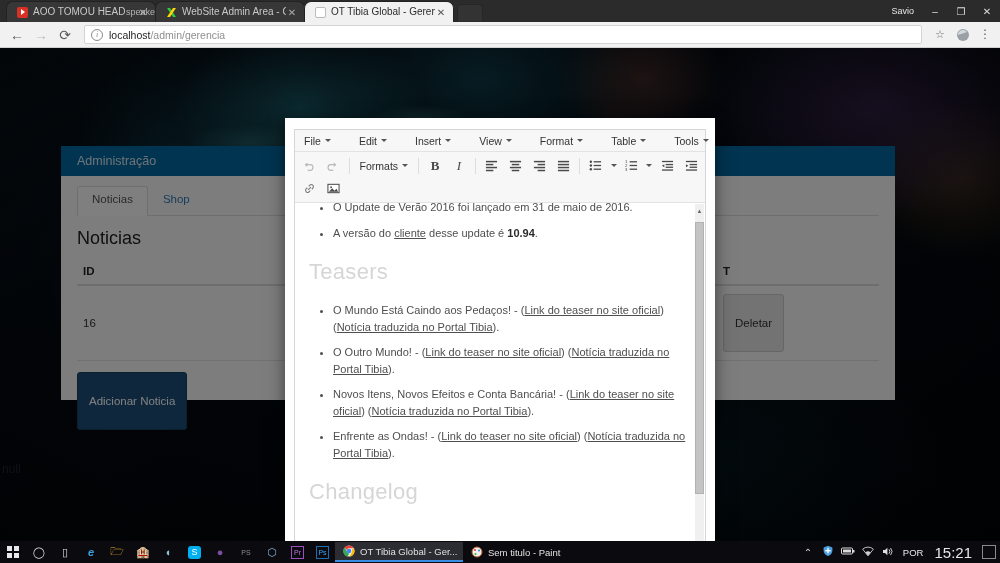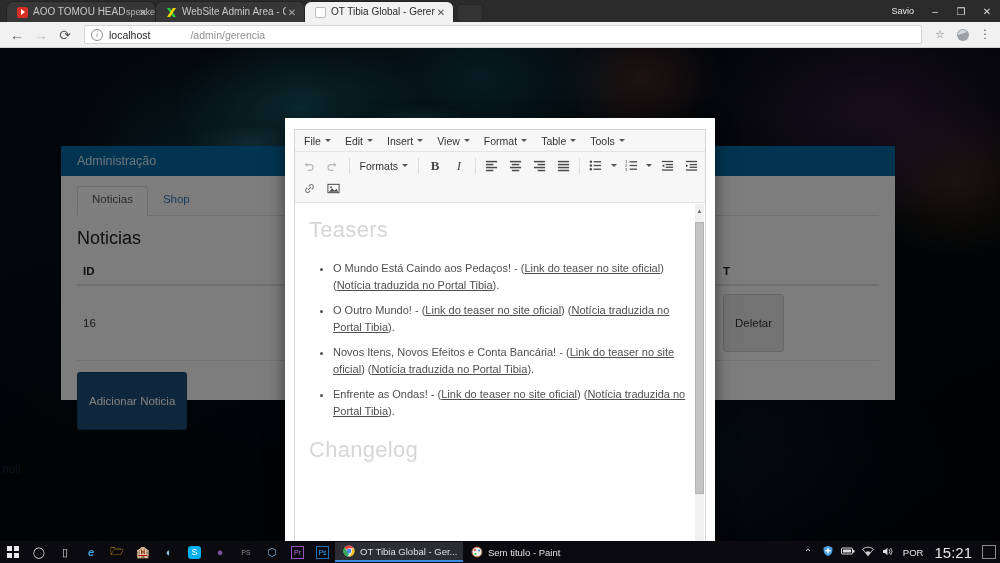--- a/index.html
+++ b/index.html
@@ -56,21 +56,21 @@
   .nav-btn { width: 22px; height: 22px; display: flex; align-items: center; justify-content: center; font-size: 14px; color: #5a5a5a; border-radius: 2px; }
   .nav-btn.dis { color: #bdbdbd; }
   .omnibox {
     flex: 1 1 auto; height: 19px; margin: 0 6px; background: #fff;
     border: 1px solid #d4d4d4; border-radius: 2px;
     display: flex; align-items: center; padding: 0 6px; font-size: 10.5px;
   }
   .omni-info { width: 12px; height: 12px; border: 1px solid #8b8b8b; border-radius: 50%;
       color: #8b8b8b; font-size: 8px; line-height: 10px; text-align: center; margin-right: 6px; font-style: italic; font-family: "Liberation Serif", serif;}
   .url-host { color: #1f1f1f; }
-  .url-path { color: #8f8f8f; padding-left: 40px; }
+  .url-path { color: #8f8f8f; }
   .star-btn { width: 20px; text-align: center; font-size: 11px; color: #777; }
   .ext-ico { width: 22px; display: flex; justify-content: center; }
   .menu-btn { width: 18px; text-align: center; color: #5a5a5a; font-size: 12px; letter-spacing: 0; line-height: 9px; }
 
   
   .viewport { position: relative; width: 1000px; height: 493px; overflow: hidden; background: #050b12; }
   .bg-art { position: absolute; inset: 0;
     background:
       radial-gradient(ellipse 180px 120px at 300px 60px, rgba(35,140,155,.55), transparent 70%),
       radial-gradient(ellipse 220px 150px at 480px 30px, rgba(22,110,130,.45), transparent 70%),
@@ -114,21 +114,21 @@
 
   
   .modal { position: absolute; left: 285px; top: 70px; width: 430px; height: 473px; background: #fff; box-shadow: 0 5px 16px rgba(0,0,0,.5); }
   .modal-header { height: 44px; border-bottom: 1px solid #e5e5e5; display: flex; align-items: center; padding: 0 18px; position: relative; }
   .modal-title { font-size: 17px; color: #333; font-weight: 400; letter-spacing: -.2px; }
   .modal-close { position: absolute; right: 14px; top: 10px; font-size: 16px; color: #bdbdbd; line-height: 16px; }
   .modal-body { padding: 11px 9px 0 9px; }
 
   
   .mce { border: 1px solid #d6d6d6; width: 412px; background: #fff; }
-  .mce-menubar { display: flex; align-items: center; gap: 0; background: #f7f7f7; border-bottom: 1px solid #e3e3e3; height: 22px; padding: 0 2px; }
+  .mce-menubar { display: flex; align-items: center; gap: 14px; background: #f7f7f7; border-bottom: 1px solid #e3e3e3; height: 22px; padding: 0 2px; }
   .mce-menuitem { font-size: 10.5px; color: #333; padding: 2px 7px; display: flex; align-items: center; gap: 4px; }
   .caret { width: 0; height: 0; border-left: 3px solid transparent; border-right: 3px solid transparent; border-top: 3.5px solid #555; display: inline-block; }
   .mce-toolbar { background: #f7f7f7; border-bottom: 1px solid #e3e3e3; padding: 2px 2px; }
   .mce-row { display: flex; align-items: center; height: 23px; }
   .mce-btn { width: 24px; height: 21px; display: flex; align-items: center; justify-content: center; color: #4a4a4a; font-size: 12px; }
   .mce-btn.dis { color: #b9b9b9; }
   .mce-sep { width: 1px; height: 16px; background: #ddd; margin: 0 4px; }
   .mce-label { font-size: 10.5px; color: #333; padding: 2px 6px; display: flex; align-items: center; gap: 4px; }
   .split-caret { width: 12px; display: flex; align-items: center; justify-content: center; }
 
@@ -408,20 +408,26 @@
                       <circle cx="4.4" cy="5.6" r="1" fill="#4a4a4a"></circle>
                       <path d="M2 10.5 5.6 6.8 8 9.3l2.2-2 1.8 3.2z" fill="#4a4a4a"></path>
                     </svg>
                 </span>
               </div>
             </div>
 
             <div class="mce-edit">
               <div class="mce-scroll">
                 <div class="mce-content">
+                  <ul>
+                    <li>O Update de Verão 2016 foi lançado em 31 de maio de 2016.</li>
+                    <li>
+                      <span>A versão do </span><a href="#">cliente</a><span> desse update é </span><b>10.94</b><span>.</span>
+                    </li>
+                  </ul>
 
                   <h2>Teasers</h2>
                   <ul>
                     <li>
                       <span>O Mundo Está Caindo aos Pedaços!</span><span> - </span>(<a href="#">Link do teaser no site oficial</a>) (<a href="#">Notícia traduzida no Portal Tibia</a>).
                     </li>
                     <li>
                       <span>O Outro Mundo!</span><span> - </span>(<a href="#">Link do teaser no site oficial</a>) (<a href="#">Notícia traduzida no Portal Tibia</a>).
                     </li>
                     <li>

